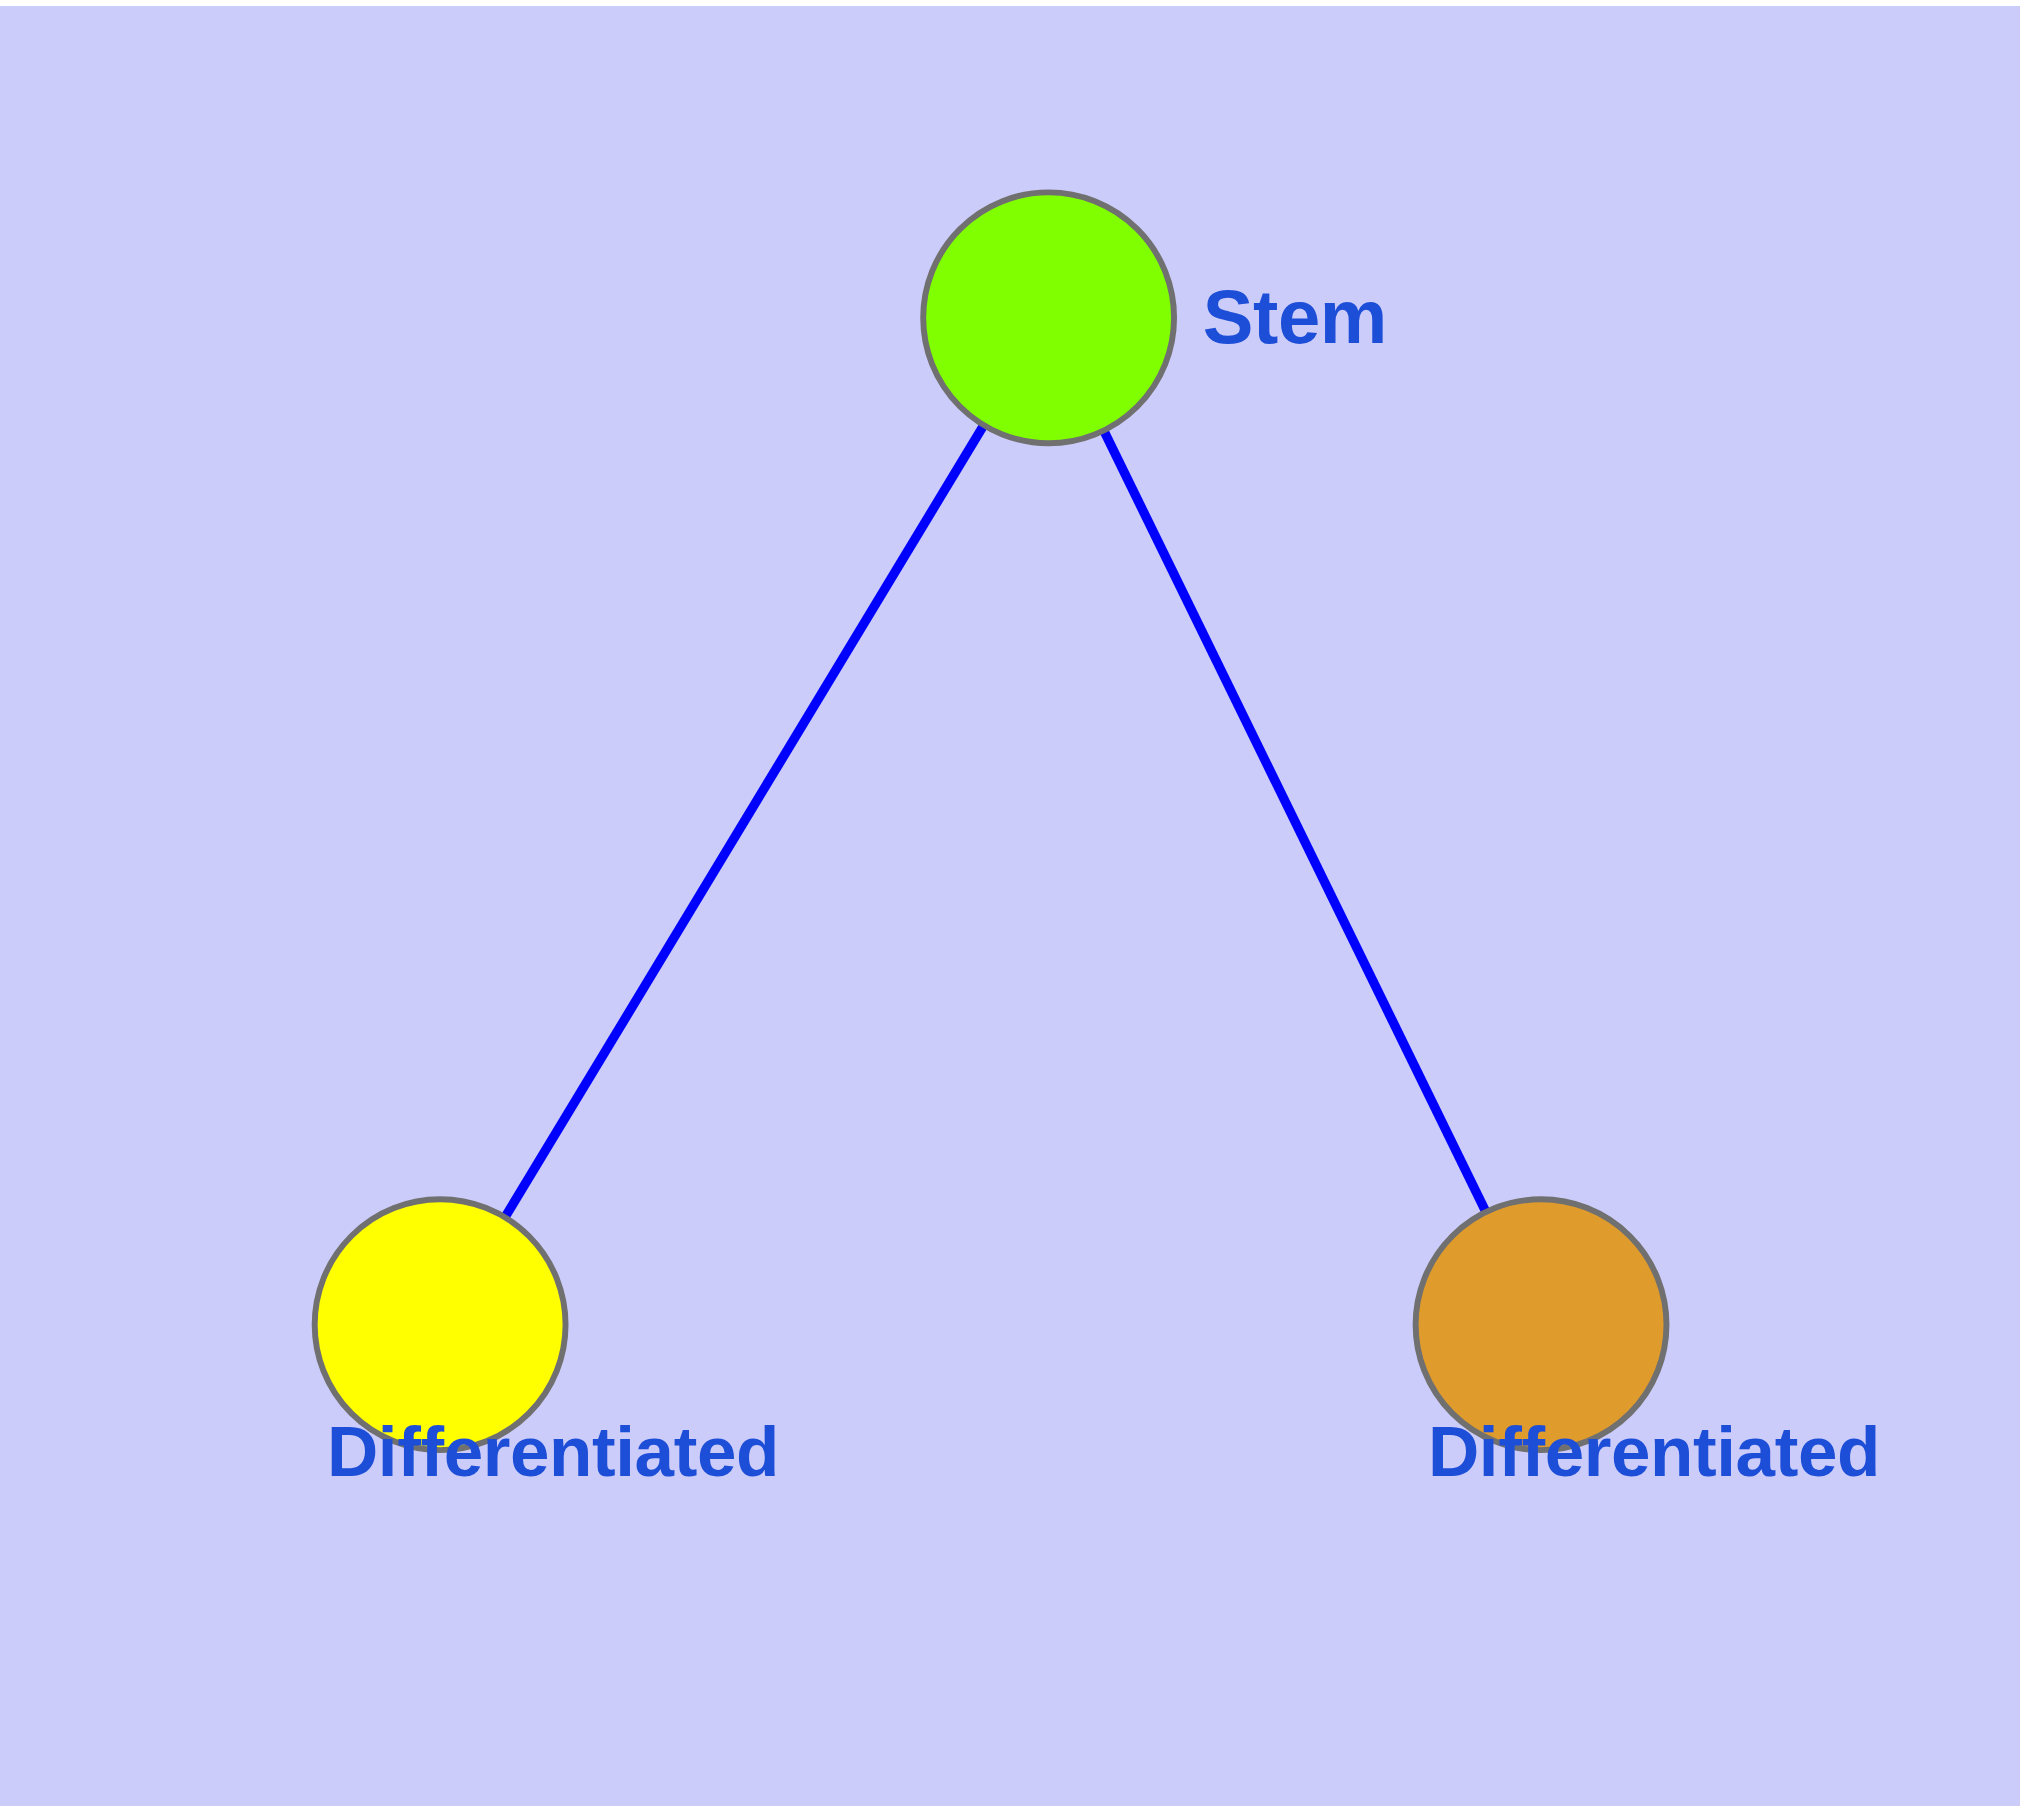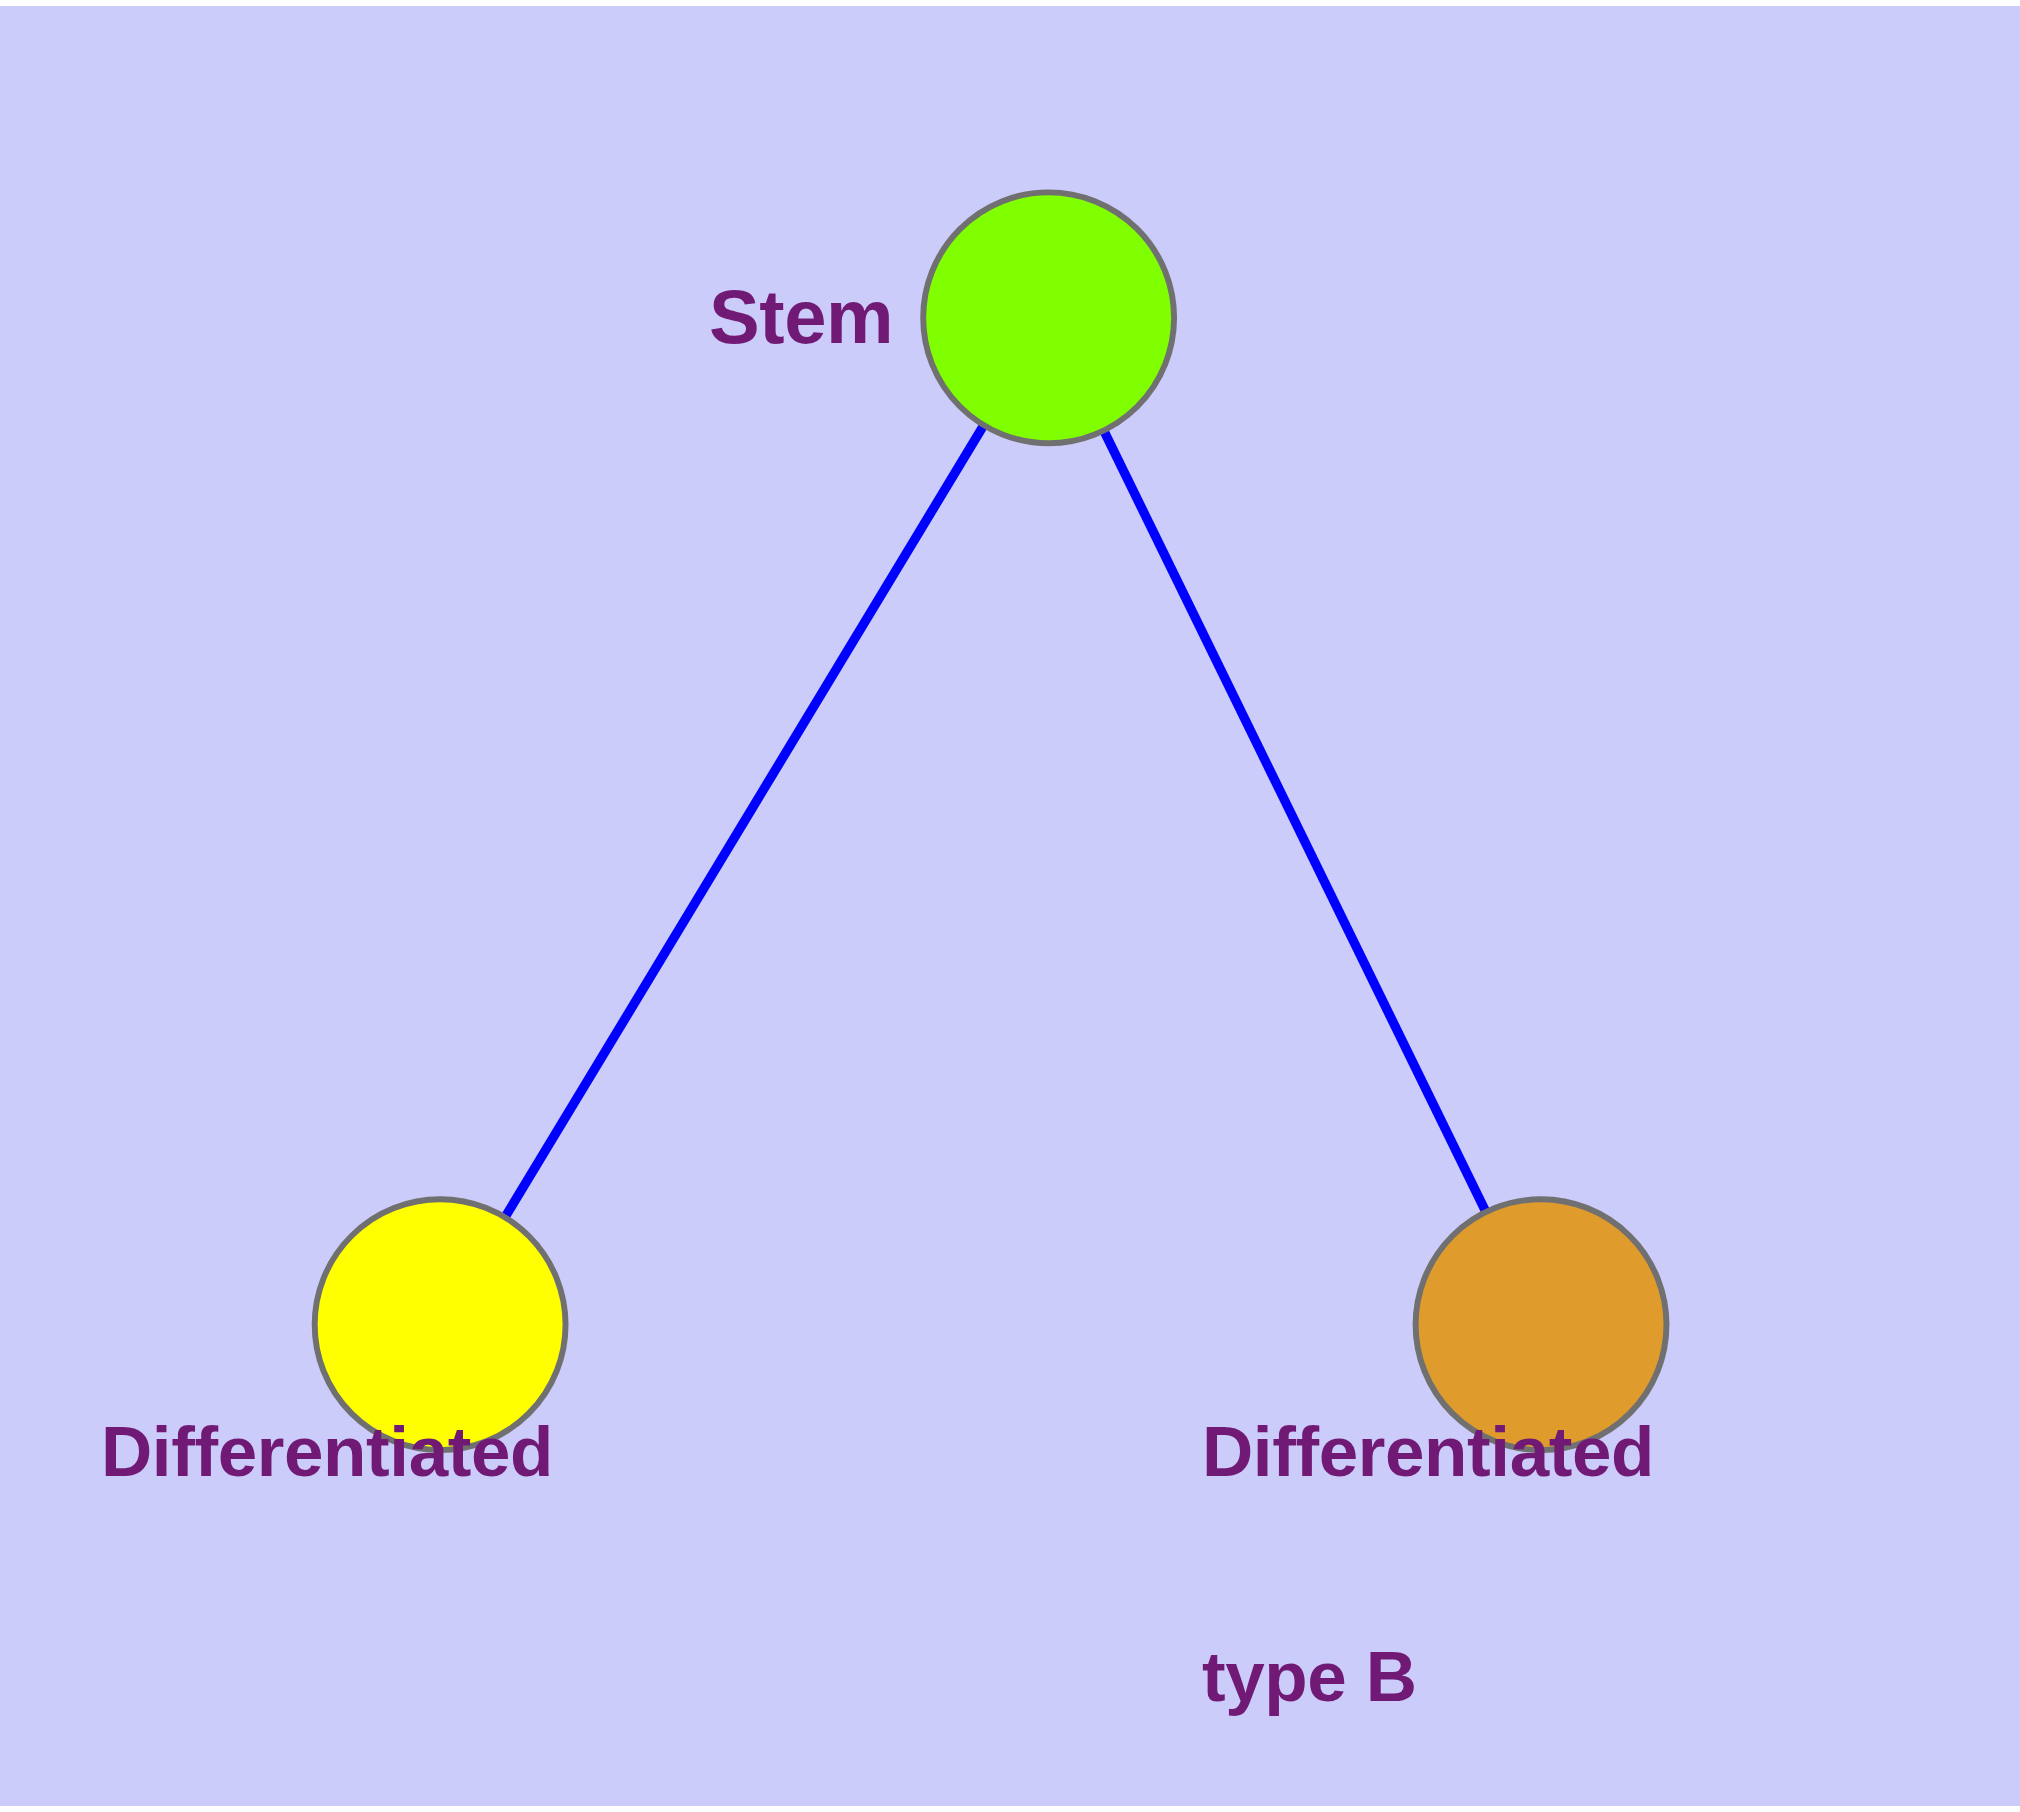--- a/index.html
+++ b/index.html
@@ -25,23 +25,23 @@
   }
   #graph-svg {
     position: absolute;
     left: 0;
     top: 0;
     width: 2021px;
     height: 1812px;
   }
   .node-label {
     position: absolute;
-    color: #701a75;
+    color: #1d4ed8;
     font-weight: bold;
-    text-align: left;
+    text-align: right;
     line-height: 1.06;
     white-space: pre;
     letter-spacing: -0.4px;
     pointer-events: none;
   }
   #label-stem {
     font-size: 76px;
     left: 709px;
     top: 277px;
     width: 678px;
@@ -81,17 +81,16 @@
   </svg>
 
   <div class="node-label" id="label-stem">Stem</div>
 
   <div class="node-label" id="label-diff-a">
     <div>Differentiated</div>
   </div>
 
   <div class="node-label" id="label-diff-b">
     <div>Differentiated</div>
-    <div>type B</div>
   </div>
 
 </div>
 
 
 </body></html>

